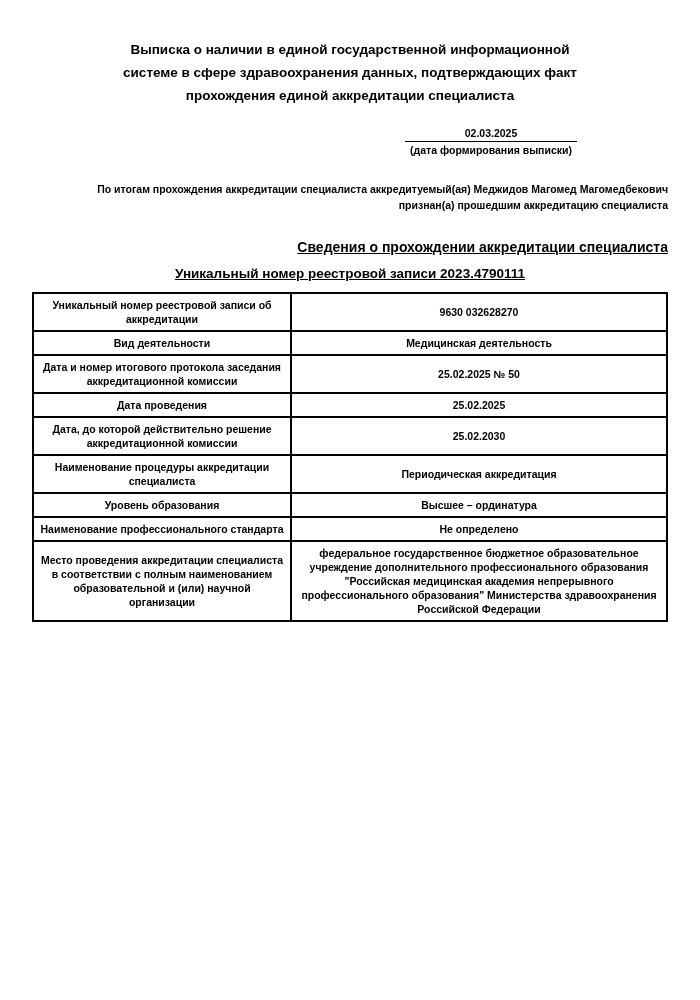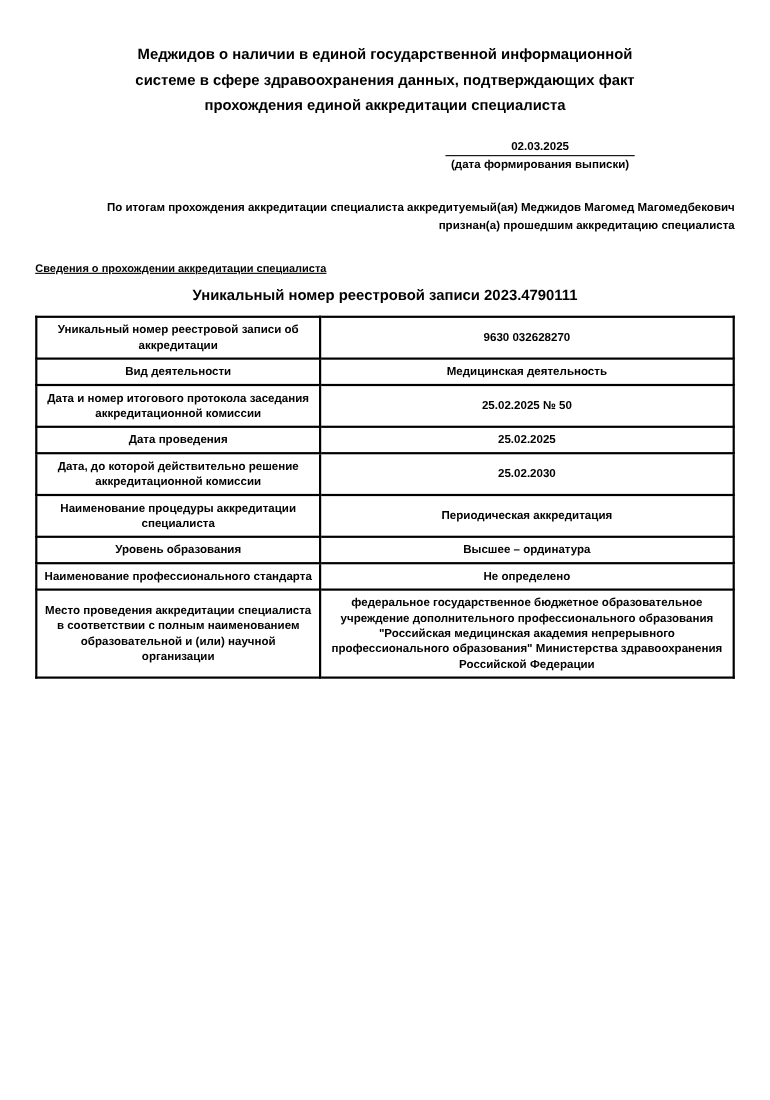--- a/index.html
+++ b/index.html
@@ -35,28 +35,29 @@
   }
   .date-caption { display: block; padding-top: 1px; }
   .statement {
     margin-top: 24px;
     text-align: right;
     font-size: 10.5px;
     line-height: 16px;
   }
   .section-heading {
     margin-top: 26px;
-    text-align: left;
-    font-size: 10px;
+    text-align: right;
+    font-size: 14px;
     text-decoration: underline;
   }
   .registry-heading {
     margin-top: 11px;
     text-align: center;
     font-size: 13.5px;
+    text-decoration: underline;
   }
   table.acc-table {
     border-collapse: collapse;
     width: 636px;
     margin-top: 11px;
     table-layout: fixed;
     text-align: center;
   }
   table.acc-table td {
     border: 2px solid #000;
@@ -68,21 +69,21 @@
   }
   td.label-cell { width: 258px; }
   td.value-cell { padding-left: 8px; }
 </style>
 </head>
 <body>
 
 <div class="page">
 
   <div class="doc-title">
-    <div>Меджидов о наличии в единой государственной информационной</div>
+    <div>Выписка о наличии в единой государственной информационной</div>
     <div>системе в сфере здравоохранения данных, подтверждающих факт</div>
     <div>прохождения единой аккредитации специалиста</div>
   </div>
 
   <div class="date-block">
     <span class="date-value">02.03.2025</span>
     <span class="date-caption">(дата формирования выписки)</span>
   </div>
 
   <div class="statement">

